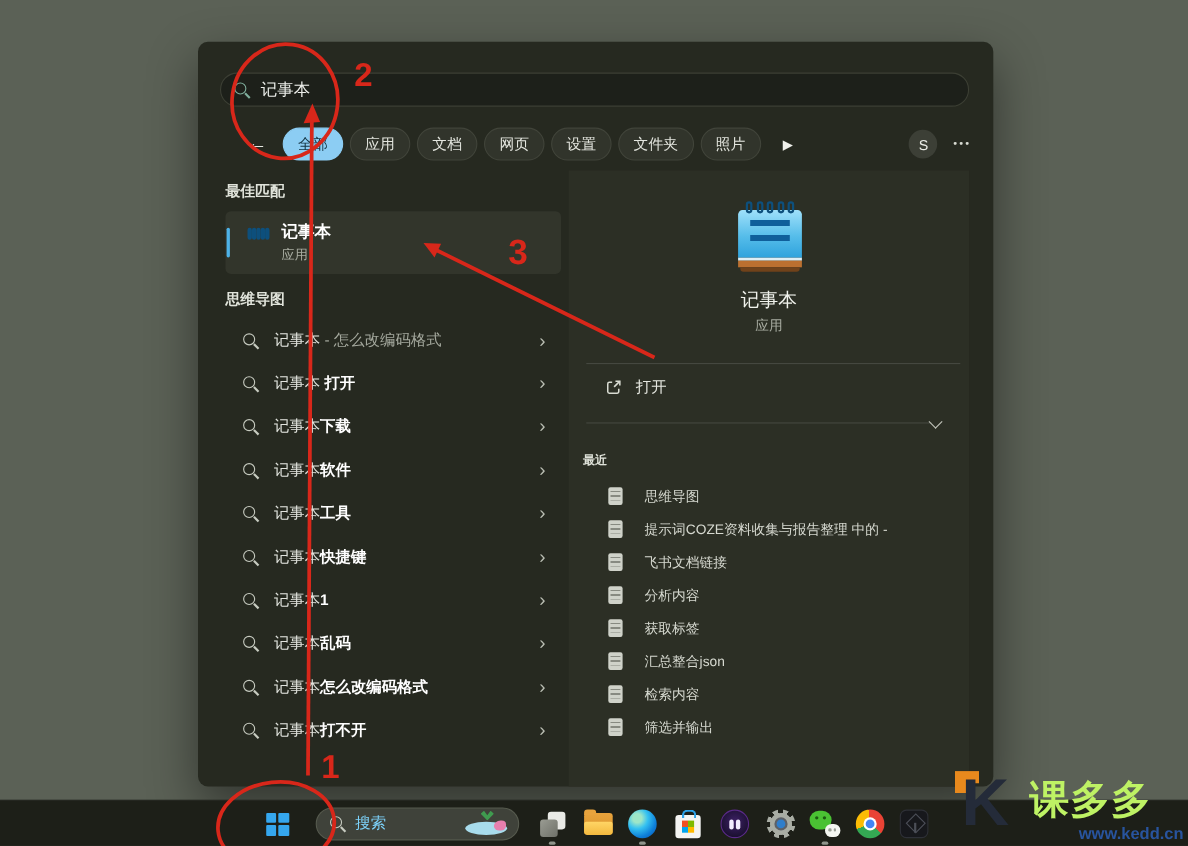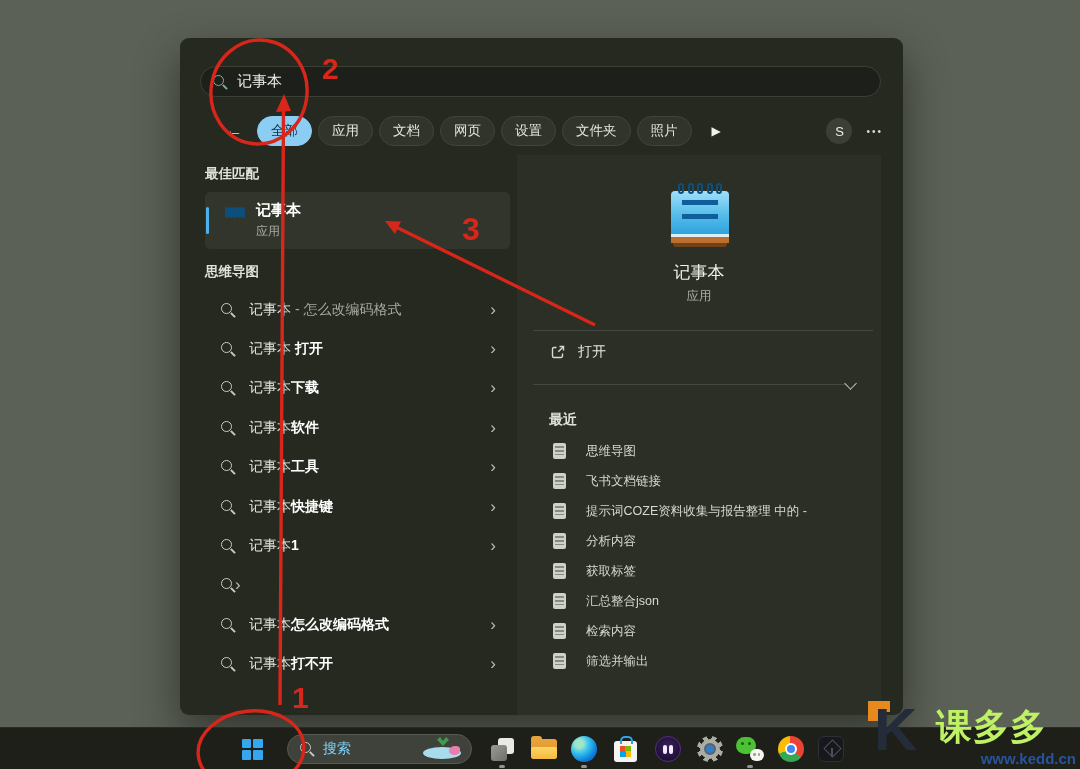--- a/index.html
+++ b/index.html
@@ -75,21 +75,21 @@
   .dt-title { position:absolute; top:106px; width:100%; text-align:center; color:#f0f2ec; font-size:17px; }
   .dt-sub { position:absolute; top:133px; width:100%; text-align:center; color:#a9ada2; font-size:12.5px; }
   .divider { position:absolute; left:16px; width:340px; height:1px; background:#454840; }
   .d1 { top:175px; } .d2 { top:229px; width:314px; }
   .open-row { position:absolute; left:33px; top:188px; display:flex; align-items:center; color:#e6e8e1;
               font-size:14px; cursor:pointer; }
   .open-row svg { margin-right:12px; }
   .chev-down { position:absolute; right:26px; top:224px; width:9px; height:9px;
                border-right:1.8px solid #c2c5bb; border-bottom:1.8px solid #c2c5bb;
                transform:rotate(45deg); cursor:pointer; }
-  .recent-h { position:absolute; left:32px; top:256px; color:#dfe2d9; font-size:14px; font-weight:bold;text-align:center; }
+  .recent-h { position:absolute; left:13px; top:256px; color:#dfe2d9; font-size:11px; font-weight:bold;text-align:center; }
   .recent-list { position:absolute; left:0; top:281px; right:0;text-align:right; }
   .rec-row { height:30px; display:flex; align-items:center; cursor:pointer; }
   .doc-ic { width:13px; height:16px; margin-left:36px; background:#cfd2c9; border-radius:2px;
             position:relative; flex:0 0 auto; }
   .doc-ic::before { content:''; position:absolute; left:2px; right:2px; top:3px; height:9px;
                     background:repeating-linear-gradient(180deg,#878a81 0 1.6px,rgba(0,0,0,0) 1.6px 4.2px); }
   .rec-label { color:#d6d9d0; font-size:12.5px; margin-left:20px; white-space:nowrap; overflow:hidden;
                max-width:300px; }
 
   
@@ -264,20 +264,21 @@
           </div>
 
           <div class="sug-row">
             <span class="lens"></span>
             <span class="sug-text"><span class="sug-base">记事本</span><span class="sug-em">1</span></span>
             <span class="sug-chev">›</span>
           </div>
 
           <div class="sug-row">
             <span class="lens"></span>
+            <span class="sug-text"><span class="sug-base">记事本</span><span class="sug-em">乱码</span></span>
             <span class="sug-chev">›</span>
           </div>
 
           <div class="sug-row">
             <span class="lens"></span>
             <span class="sug-text"><span class="sug-base">记事本</span><span class="sug-em">怎么改编码格式</span></span>
             <span class="sug-chev">›</span>
           </div>
 
           <div class="sug-row">
@@ -325,26 +326,26 @@
       <div class="recent-list">
 
           <div class="rec-row">
             <span class="doc-ic"></span>
             <span class="rec-label">思维导图</span>
           </div>
 
 
           <div class="rec-row">
             <span class="doc-ic"></span>
+            <span class="rec-label">提示词COZE资料收集与报告整理 中的 -</span>
+          </div>
+
+          <div class="rec-row">
+            <span class="doc-ic"></span>
             <span class="rec-label">飞书文档链接</span>
-          </div>
-
-          <div class="rec-row">
-            <span class="doc-ic"></span>
-            <span class="rec-label">提示词COZE资料收集与报告整理 中的 -</span>
           </div>
 
           <div class="rec-row">
             <span class="doc-ic"></span>
             <span class="rec-label">分析内容</span>
           </div>
 
           <div class="rec-row">
             <span class="doc-ic"></span>
             <span class="rec-label">获取标签</span>

